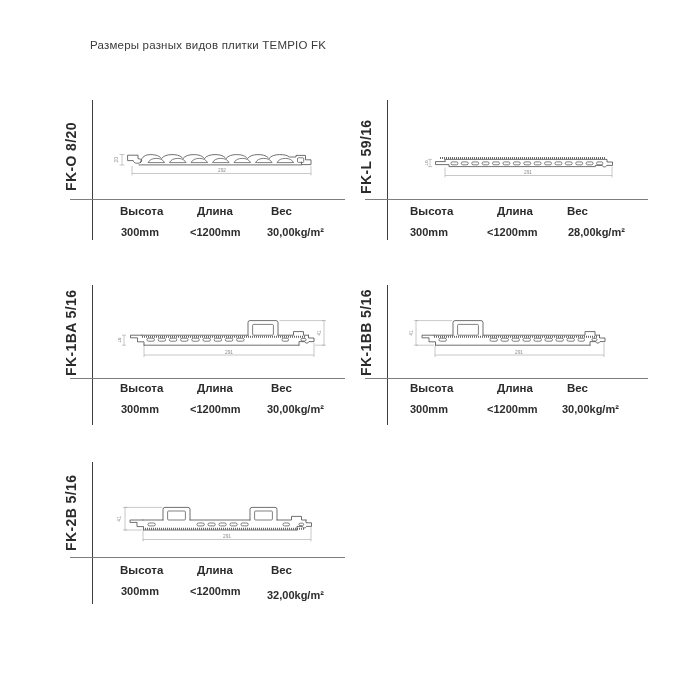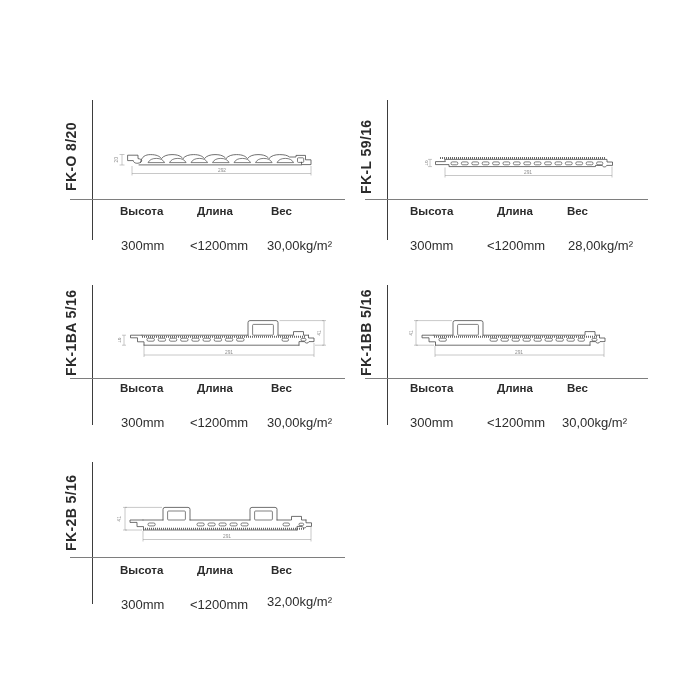--- a/index.html
+++ b/index.html
@@ -14,33 +14,34 @@
   .section{position:absolute;}
   .vline{position:absolute;left:32px;top:0;width:1.2px;background:#3d3d3d;}
   .rule{position:absolute;left:10px;right:0;height:1px;background:#7e7e7e;}
   .vlabel{
     position:absolute;left:3px;width:22px;
     writing-mode:vertical-rl;transform:rotate(180deg);
     text-align:center;font-size:14px;font-weight:600;letter-spacing:.4px;color:#2b2b2b;
     white-space:nowrap;
   }
   .th{position:absolute;font-size:11.5px;font-weight:700;color:#2b2b2b;}
-  .td{position:absolute;font-size:13px;font-weight:400;color:#2d2d2d;margin-top:12px;}
+  .td{position:absolute;font-size:11px;font-weight:700;color:#2d2d2d;}
   svg{position:absolute;display:block;}
   .outline{stroke:#4b4b4b;stroke-width:.8;fill:none;stroke-linejoin:round;stroke-linecap:round;}
   .hole{stroke:#4b4b4b;stroke-width:.7;fill:none;}
   .serr{stroke:#3f3f3f;stroke-width:2;fill:none;stroke-dasharray:0.8 1.2;}
   .dim{stroke:#9a9a9a;stroke-width:.55;fill:none;}
   .dimtext{fill:#8c8c8c;font-size:4.8px;font-family:"Liberation Sans",sans-serif;}
 </style>
 </head>
 <body>
 
 <div class="page">
 
+  <div class="title">Размеры разных видов плитки TEMPIO FK</div>
 
   <div class="section" style="left:60px;top:100px;width:285px;height:140px;">
     <div class="vline" style="height:140px;"></div>
     <div class="rule" style="top:99px;"></div>
     <div class="vlabel" style="top:14px;height:86px;">FK-O 8/20</div>
 
     <svg style="left:52px;top:46px;" width="210" height="40" viewBox="0 0 210 40">
       <g class="dim">
         <line x1="10" y1="8.5" x2="10" y2="19"></line>
         <line x1="7.5" y1="8.5" x2="12.5" y2="8.5"></line>
@@ -278,16 +279,16 @@
           <line x1="196" y1="35" x2="196" y2="45.5"></line>
       </g>
       <text class="dimtext" x="112" y="46.1" text-anchor="middle">291</text>
     </svg>
 
     <span class="th" style="left:60px;top:104px;">Высота</span>
     <span class="th" style="left:137px;top:104px;">Длина</span>
     <span class="th" style="left:211px;top:104px;">Вес</span>
     <span class="td" style="left:61px;top:125px;">300mm</span>
     <span class="td" style="left:130px;top:125px;">&lt;1200mm</span>
-    <span class="td" style="left:207px;top:122px;">32,00kg/m²</span>
+    <span class="td" style="left:207px;top:129px;">32,00kg/m²</span>
   </div>
 
 </div>
 
 </body></html>

